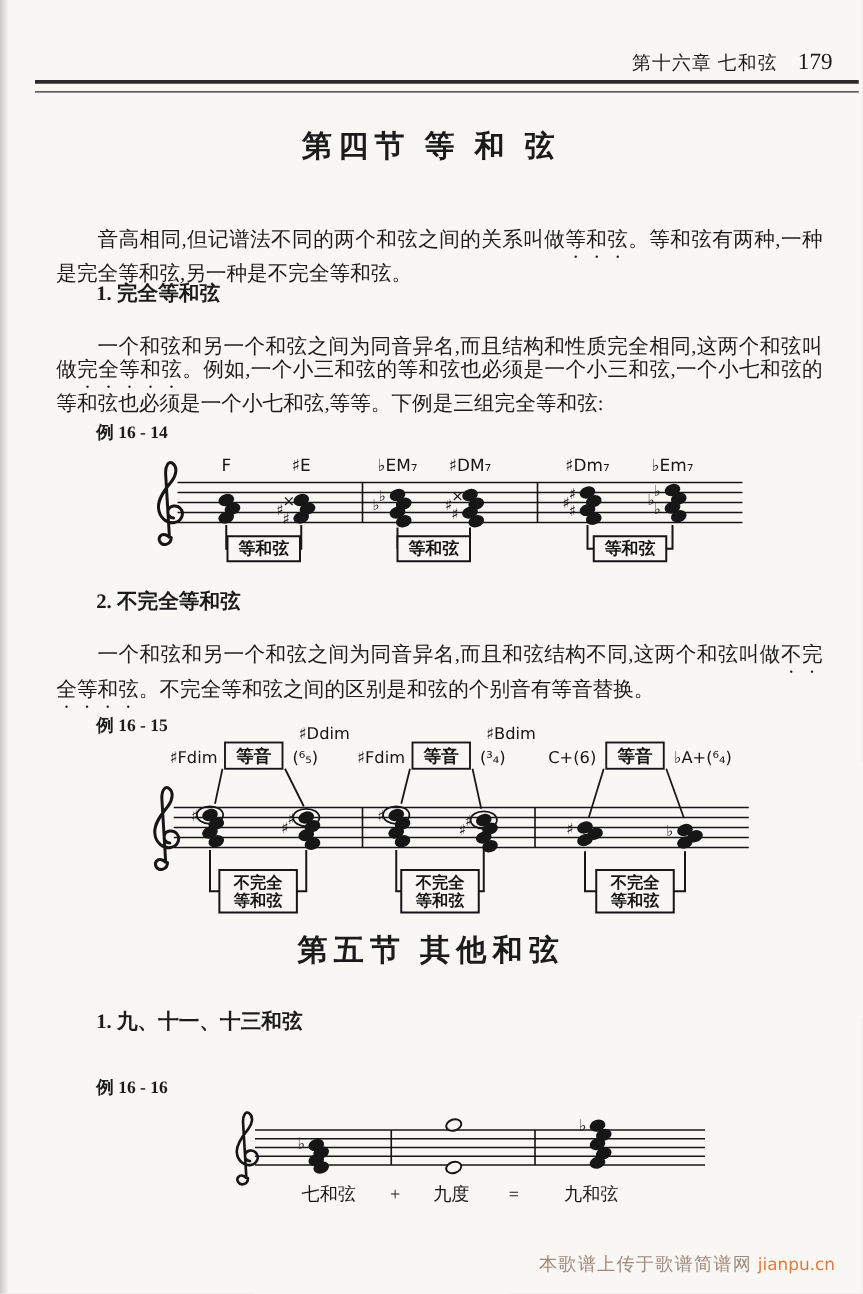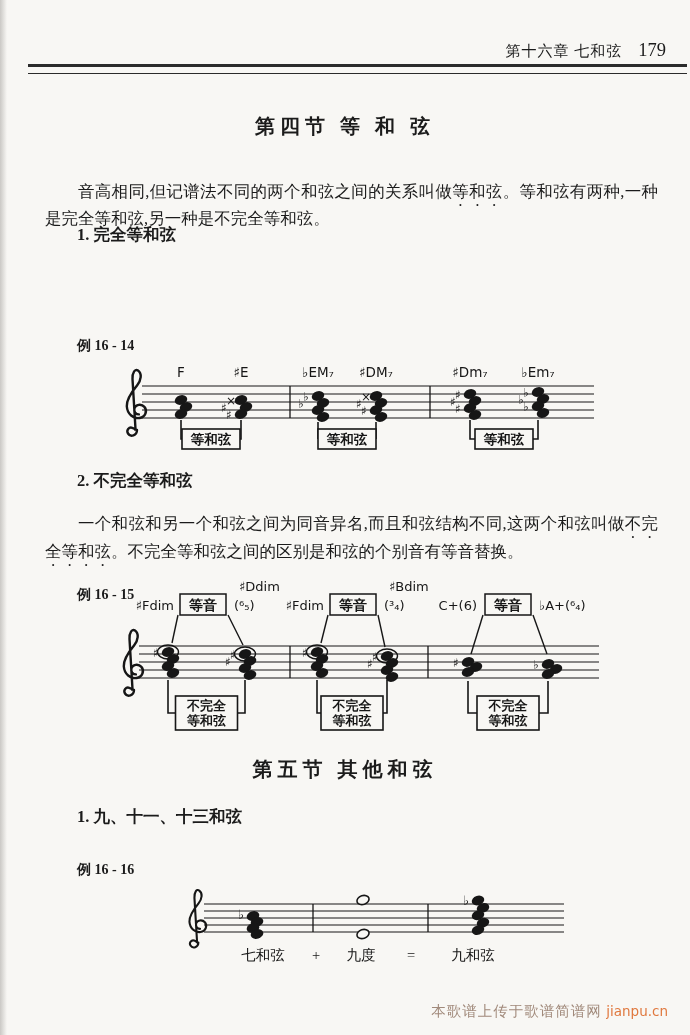--- a/index.html
+++ b/index.html
@@ -5,21 +5,21 @@
   html,body{margin:0;padding:0;background:#e8e8e8;}
   .page{position:relative;width:690px;height:1035px;background:#f8f7f4;
         font-family:"Liberation Serif","DejaVu Serif",serif;color:#1b1b1b;overflow:hidden;}
   .page::before{content:"";position:absolute;left:0;top:0;bottom:0;width:7px;
         background:linear-gradient(90deg,rgba(40,35,30,.22),rgba(40,35,30,0));pointer-events:none;}
   .header{position:absolute;top:40px;right:24px;font-size:15px;letter-spacing:1px;}
   .header .pagenum{font-size:18.5px;margin-left:16px;letter-spacing:0;}
   .rule{position:absolute;left:28px;right:3px;top:64px;height:6px;
         border-top:3px solid #2b2b2b;border-bottom:1.5px solid #2b2b2b;}
   .sec-title{position:absolute;left:0;right:0;text-align:center;
-        font-size:20px;font-weight:bold;letter-spacing:5px;margin-top:12px;}
+        font-size:24px;font-weight:bold;letter-spacing:5px;}
   #title-sec4{top:101px;}
   #title-sec5{top:744px;}
   .para{position:absolute;left:45px;right:32px;font-size:16.5px;line-height:18px;
         text-align:justify;}
   .indent{text-indent:2em;}
   .sub-h{position:absolute;left:77px;font-size:16.5px;font-weight:bold;}
   .cap{position:absolute;left:77px;font-size:14px;font-weight:700;}
   .em-dots{-webkit-text-emphasis:filled dot;-webkit-text-emphasis-position:under right;
         text-emphasis:filled dot;text-emphasis-position:under right;}
   .fig{position:absolute;}
@@ -36,20 +36,21 @@
     <span>第十六章  七和弦</span><span class="pagenum">179</span>
   </div>
   <div class="rule"></div>
 
   <div class="sec-title" id="title-sec4">第四节  等 和 弦</div>
 
   <p class="para indent" style="top:165px"><span>音高相同,但记谱法不同的两个和弦之间的关系叫做</span><span class="em-dots">等和弦</span><span>。等和弦有两种,一种是完全等和弦,另一种是不完全等和弦。</span></p>
 
   <div class="sub-h" style="top:224px">1. 完全等和弦</div>
 
+  <p class="para indent" style="top:251px"><span>一个和弦和另一个和弦之间为同音异名,而且结构和性质完全相同,这两个和弦叫做</span><span class="em-dots">完全等和弦</span><span>。例如,一个小三和弦的等和弦也必须是一个小三和弦,一个小七和弦的等和弦也必须是一个小七和弦,等等。下例是三组完全等和弦:</span></p>
 
   <div class="cap" style="top:337px">例 16 - 14</div>
 
   <svg class="fig" id="fig1" style="left:108px;top:366px" width="492" height="92" viewBox="0 0 492 92">
       <line x1="34" y1="20" x2="486" y2="20" stroke="#161616" stroke-width="1.1"></line>
       <line x1="34" y1="28" x2="486" y2="28" stroke="#161616" stroke-width="1.1"></line>
       <line x1="34" y1="36" x2="486" y2="36" stroke="#161616" stroke-width="1.1"></line>
       <line x1="34" y1="44" x2="486" y2="44" stroke="#161616" stroke-width="1.1"></line>
       <line x1="34" y1="52" x2="486" y2="52" stroke="#161616" stroke-width="1.1"></line>
       <path d="M21 64 C21 69.5 14.5 71.5 12 67.5 C10 64.2 13 60.8 16.2 61.8 C18.6 62.5 19.6 64 19.6 64.8 L16.5 13 C16.2 6.5 19 2.5 22 4.6 C26.2 7.6 25.2 14.2 21.2 19.2 C14.6 27.2 10.4 33.6 10.8 40.2 C11.3 48.2 17.6 53 23.6 52 C29.6 51 31.6 44.6 28.4 40.9 C25.4 37.4 19.4 38.4 18.4 42.4 C17.6 45.7 19.9 48.4 22.9 48.4" fill="none" stroke="#161616" stroke-width="2.4" stroke-linecap="round" transform="translate(8 0) scale(1)"></path>
@@ -108,21 +109,21 @@
       <path d="M362 54 V73 H367" fill="none" stroke="#161616" stroke-width="1.6"></path>
       <path d="M425 73 H430 V54" fill="none" stroke="#161616" stroke-width="1.6"></path>
       <rect x="367" y="63" width="58" height="20" fill="#f8f7f4" stroke="#161616" stroke-width="1.6"></rect>
       <text x="396" y="77.5" text-anchor="middle" font-size="13.5" font-weight="600" font-family="&quot;Liberation Serif&quot;,serif">等和弦</text>
     </svg>
 
   <div class="sub-h" style="top:470px">2. 不完全等和弦</div>
 
   <p class="para indent" style="top:497px"><span>一个和弦和另一个和弦之间为同音异名,而且和弦结构不同,这两个和弦叫做</span><span class="em-dots">不完全等和弦</span><span>。不完全等和弦之间的区别是和弦的个别音有等音替换。</span></p>
 
-  <div class="cap" style="top:586px">例 16 - 15</div>
+  <div class="cap" style="top:572px">例 16 - 15</div>
 
   <svg class="fig" id="fig2" style="left:105px;top:580px" width="505" height="158" viewBox="0 0 505 158">
       <line x1="34" y1="66" x2="494" y2="66" stroke="#161616" stroke-width="1.1"></line>
       <line x1="34" y1="74" x2="494" y2="74" stroke="#161616" stroke-width="1.1"></line>
       <line x1="34" y1="82" x2="494" y2="82" stroke="#161616" stroke-width="1.1"></line>
       <line x1="34" y1="90" x2="494" y2="90" stroke="#161616" stroke-width="1.1"></line>
       <line x1="34" y1="98" x2="494" y2="98" stroke="#161616" stroke-width="1.1"></line>
       <path d="M21 64 C21 69.5 14.5 71.5 12 67.5 C10 64.2 13 60.8 16.2 61.8 C18.6 62.5 19.6 64 19.6 64.8 L16.5 13 C16.2 6.5 19 2.5 22 4.6 C26.2 7.6 25.2 14.2 21.2 19.2 C14.6 27.2 10.4 33.6 10.8 40.2 C11.3 48.2 17.6 53 23.6 52 C29.6 51 31.6 44.6 28.4 40.9 C25.4 37.4 19.4 38.4 18.4 42.4 C17.6 45.7 19.9 48.4 22.9 48.4" fill="none" stroke="#161616" stroke-width="2.4" stroke-linecap="round" transform="translate(8 46) scale(1)"></path>
       <line x1="185" y1="66" x2="185" y2="98" stroke="#161616" stroke-width="1.3"></line>
       <line x1="323" y1="66" x2="323" y2="98" stroke="#161616" stroke-width="1.3"></line>

